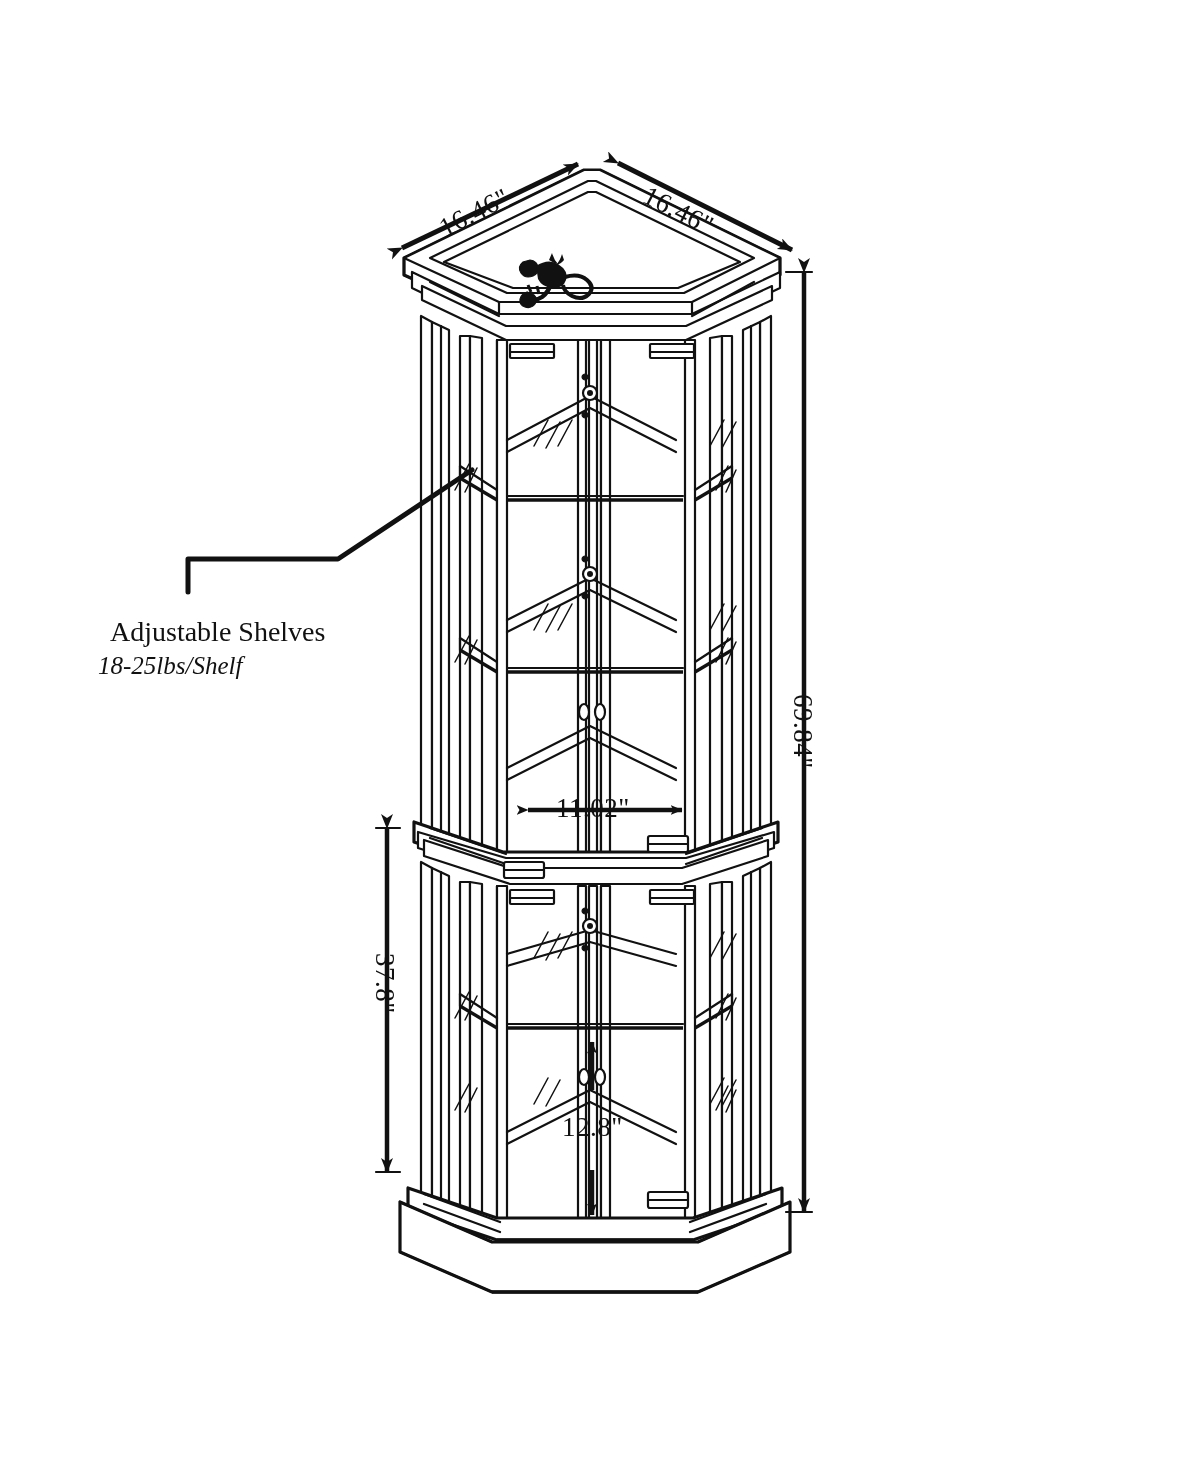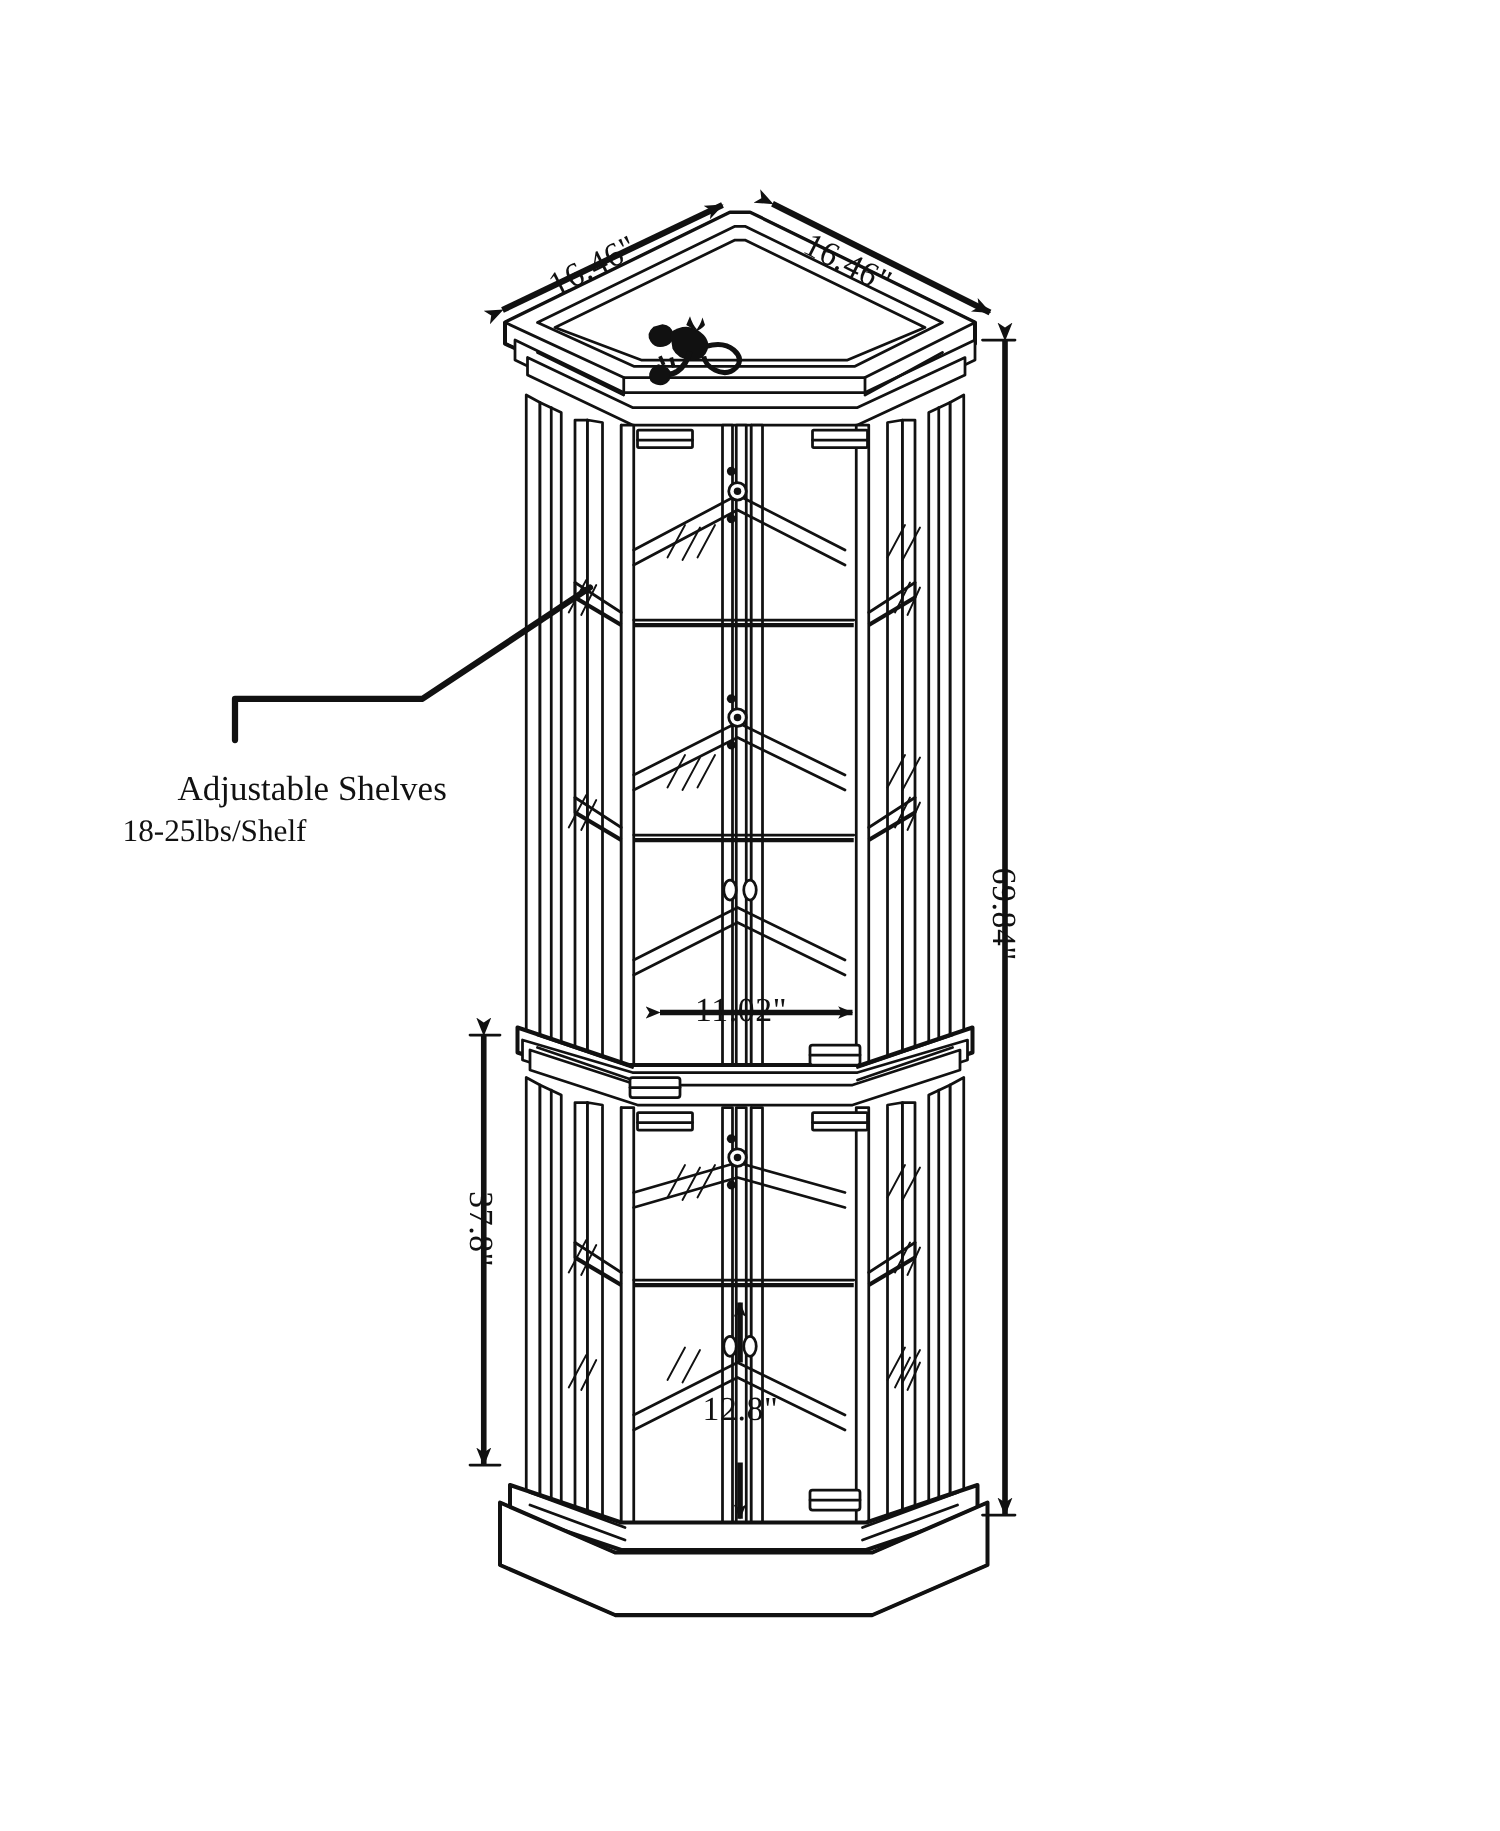--- a/index.html
+++ b/index.html
@@ -285,17 +285,17 @@
   <div class="lbl dim rot-right" style="left:652px; top:180px;">16.46"</div>
 
   <div class="lbl dim rot-vert" style="left:818px; top:694px;">69.84"</div>
 
   <div class="lbl dim rot-vert" style="left:400px; top:953px;">37.8"</div>
 
   <div class="lbl dim" style="left:556px; top:793px;">11.02"</div>
 
   <div class="lbl dim" style="left:562px; top:1112px;">12.8"</div>
 
-  <div class="lbl callout-title" style="left:110px; top:616px;margin-left:32px;">Adjustable Shelves</div>
-
-  <div class="lbl callout-sub" style="left:98px; top:652px;">18-25lbs/Shelf</div>
+  <div class="lbl callout-title" style="left:110px; top:616px;">Adjustable Shelves</div>
+
+  <div class="lbl callout-sub" style="left:98px; top:652px;font-style:italic;">18-25lbs/Shelf</div>
 
 </div>
 
 </body></html>

